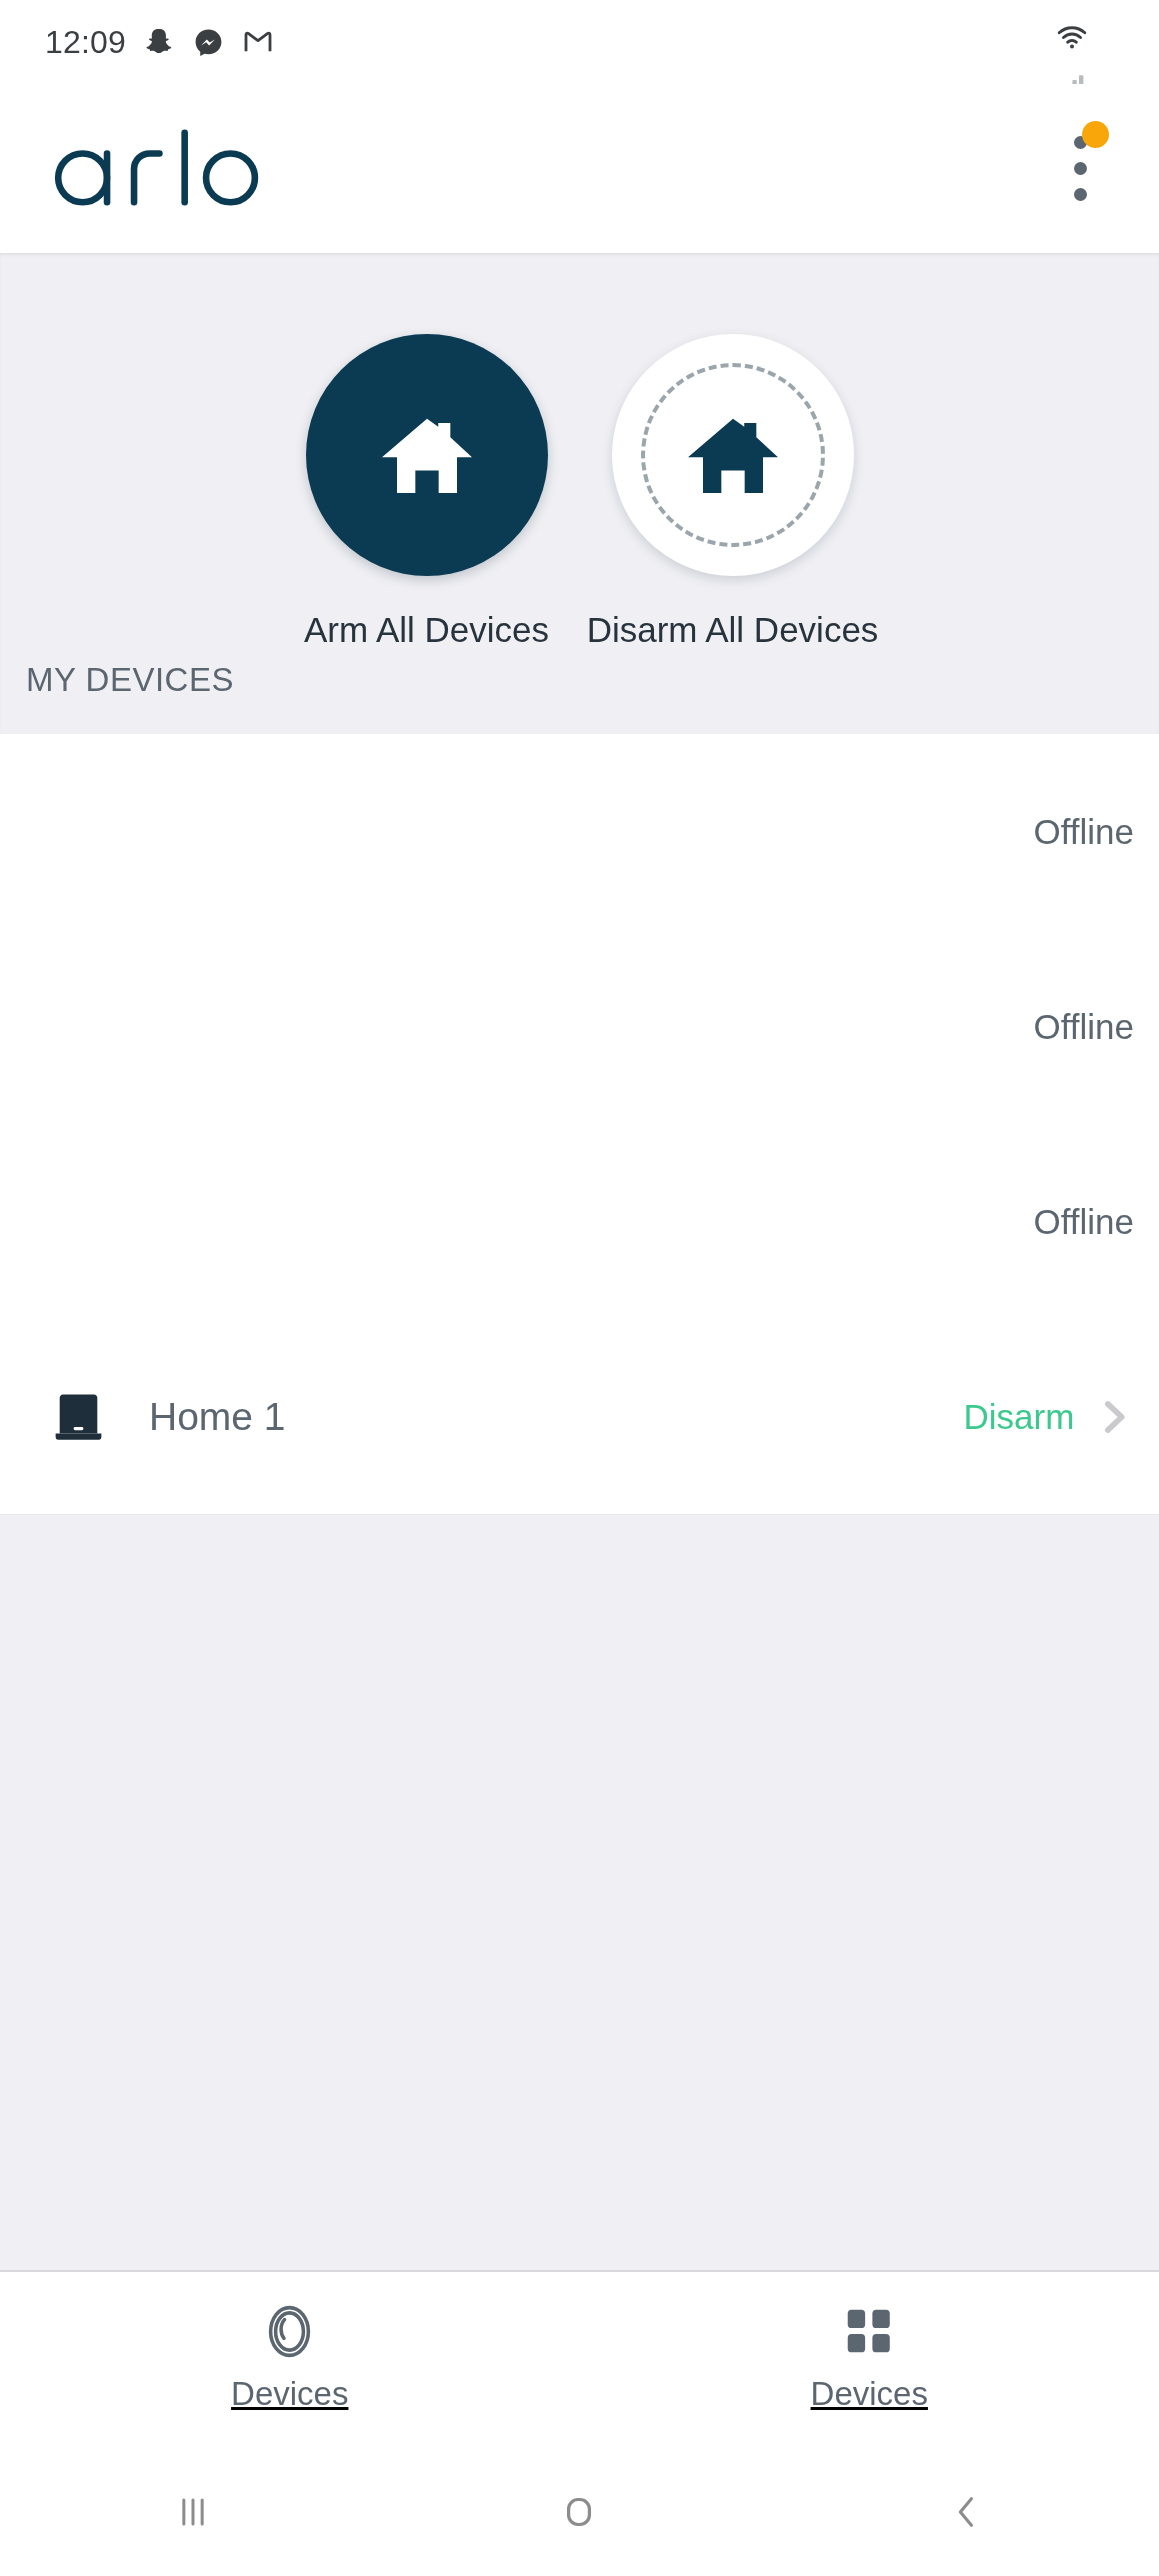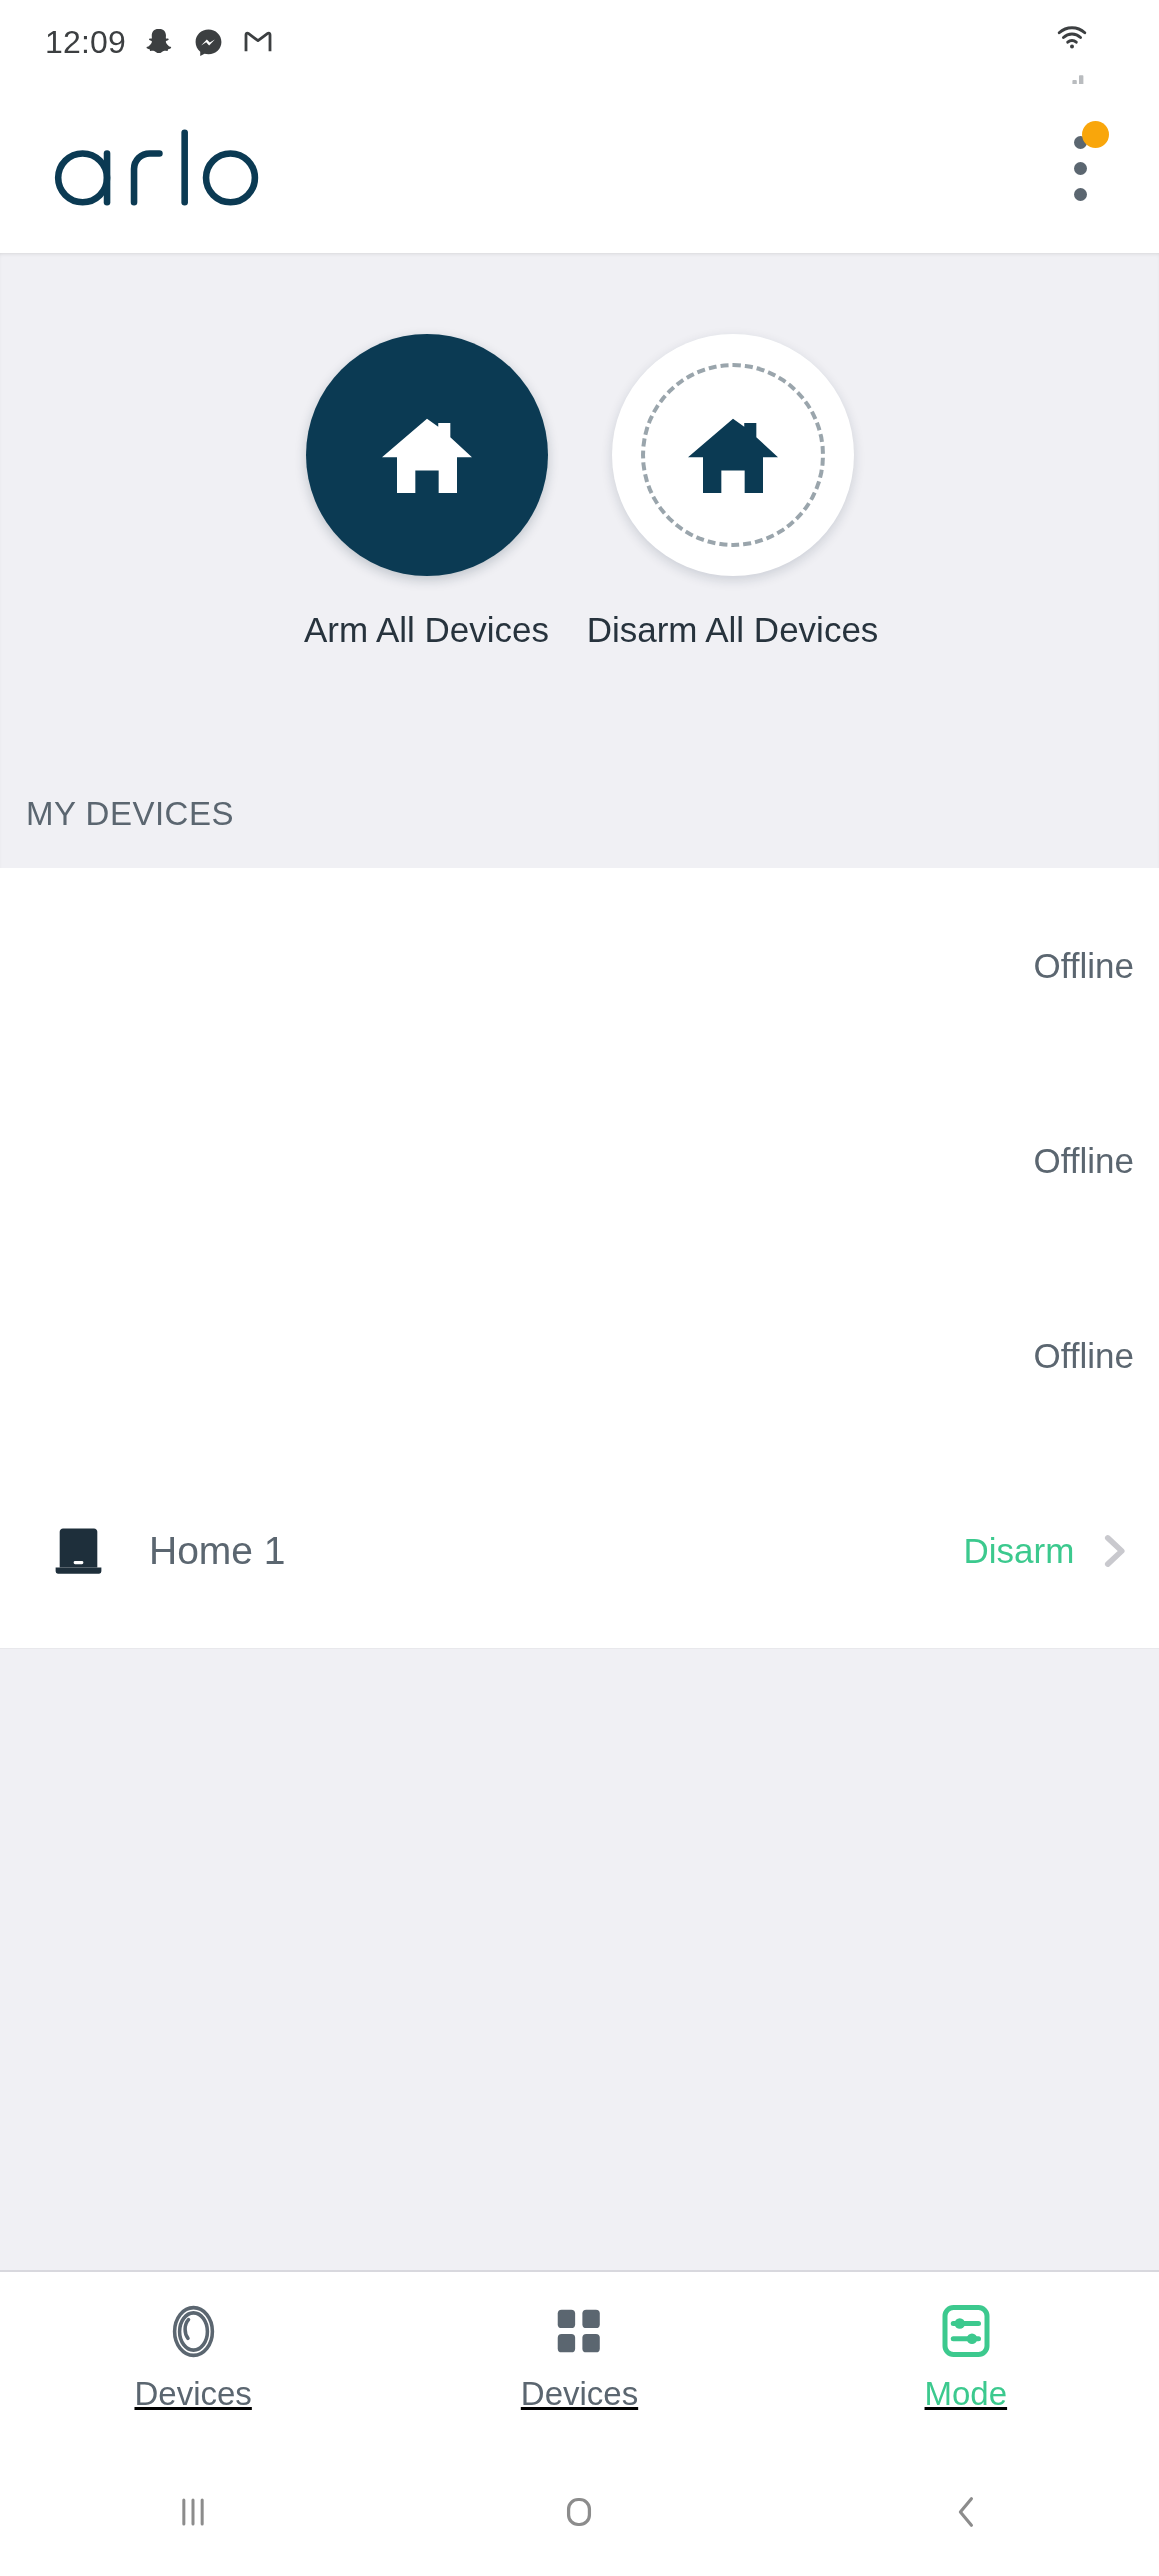--- a/index.html
+++ b/index.html
@@ -70,21 +70,21 @@
     width:27px; height:27px;
     border-radius:50%;
     background:#F9A60B;
     top:-3.2px; right:4.8px;
   }
 
   
   .modepanel {
     background:#F0F0F4;
     flex:0 0 auto;
-    height:615px;
+    height:481px;
     box-shadow: inset 0 2.4px 4.8px -3.2px rgba(0,0,0,0.20);
     display:flex;
     flex-direction:column;
   }
   .mode-row {
     display:flex;
     justify-content:center;
     align-items:flex-start;
     padding-top:81px;
     gap:0px;
@@ -415,34 +415,20 @@
             <rect x="3.2" y="3.2" width="7.2" height="7.6" rx="1.6"></rect>
             <rect x="13.4" y="3.2" width="7.2" height="7.6" rx="1.6"></rect>
             <rect x="3.2" y="13.2" width="7.2" height="7.6" rx="1.6"></rect>
             <rect x="13.4" y="13.2" width="7.2" height="7.6" rx="1.6"></rect>
           </g>
         </svg>
       </span>
       <span class="tab-label">Devices</span>
     </div>
 
-    <div class="tab active">
-      <span class="tab-icon">
-        <svg width="60" height="60" viewBox="0 0 24 24">
-          <rect x="3.6" y="2.6" width="16.8" height="18.8" rx="3.4" fill="none" stroke="#3CC98E" stroke-width="2"></rect>
-          <g stroke="#3CC98E" stroke-width="2" stroke-linecap="round">
-            <line x1="6.9" y1="9" x2="17" y2="9"></line>
-            <line x1="6.9" y1="15.1" x2="17" y2="15.1"></line>
-          </g>
-          <circle cx="9.5" cy="9" r="2.1" fill="#3CC98E"></circle>
-          <circle cx="14.4" cy="15.1" r="2.1" fill="#3CC98E"></circle>
-        </svg>
-      </span>
-      <span class="tab-label">Mode</span>
-    </div>
 
   </div>
 
   <div class="navbar">
     <div class="nav-btn">
       <svg width="50" height="50" viewBox="0 0 24 24">
         <g stroke="#8c8c8c" stroke-width="1.45" stroke-linecap="round">
           <line x1="7.6" y1="6.2" x2="7.6" y2="17.8"></line>
           <line x1="12" y1="6.2" x2="12" y2="17.8"></line>
           <line x1="16.4" y1="6.2" x2="16.4" y2="17.8"></line>

